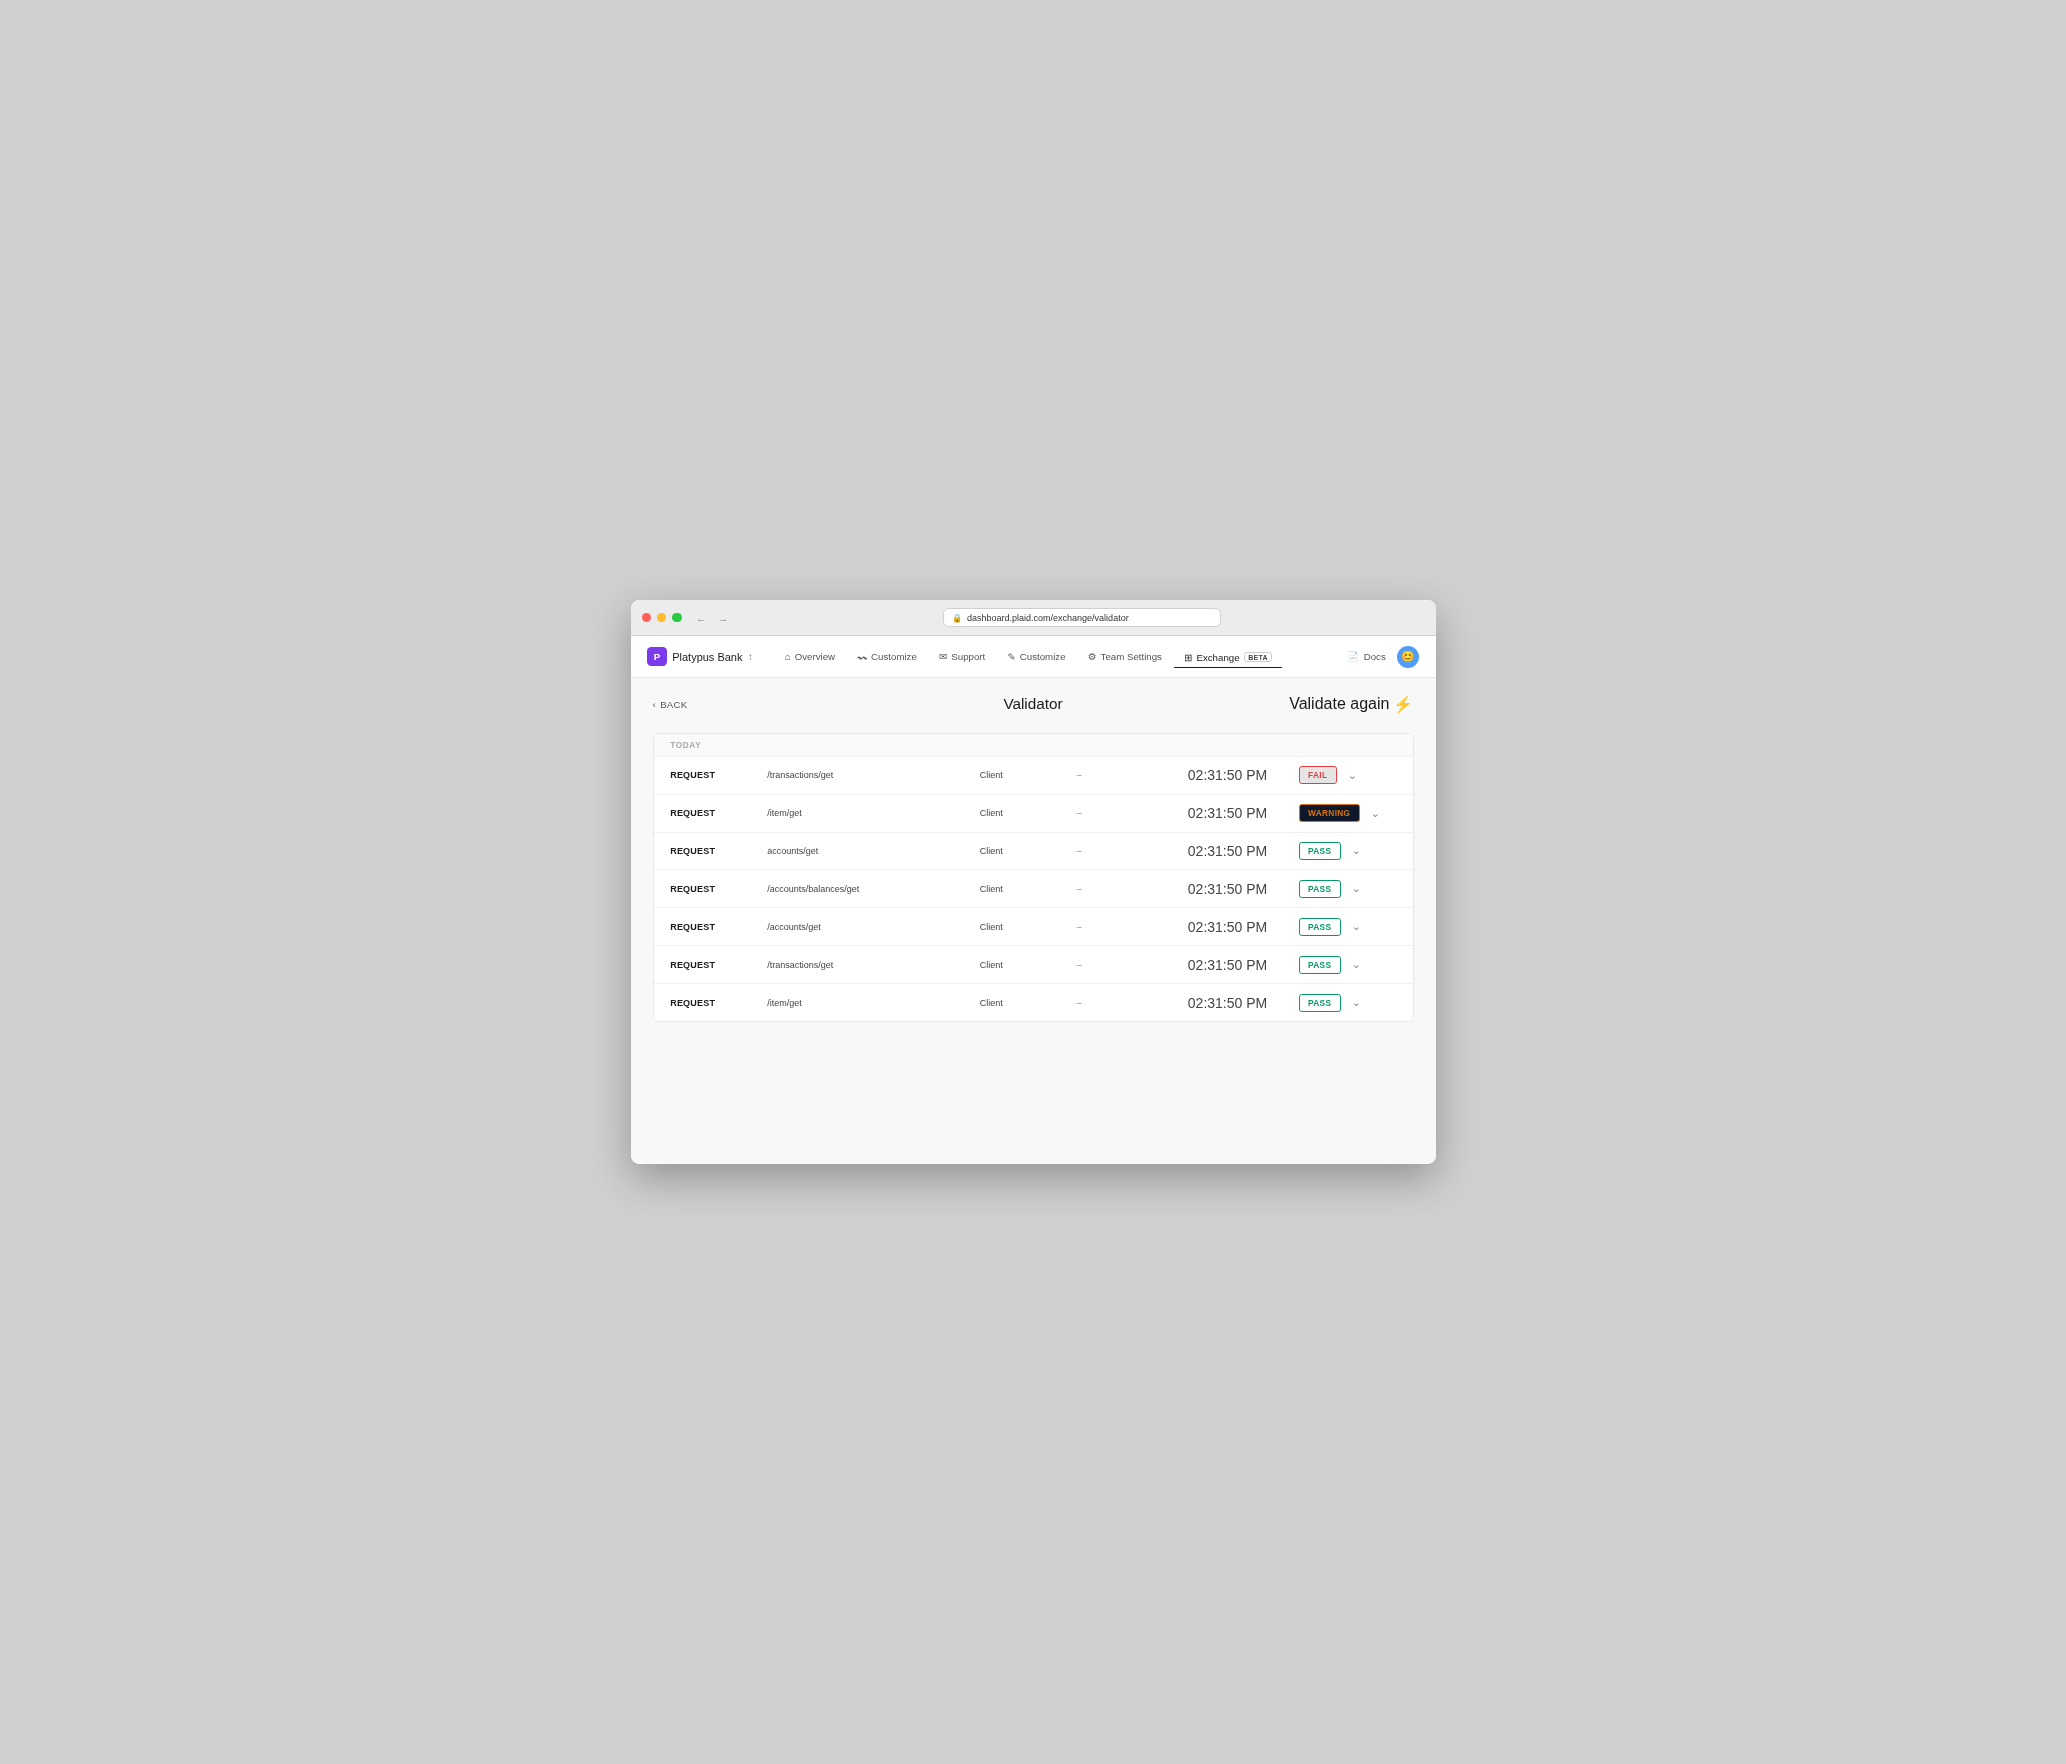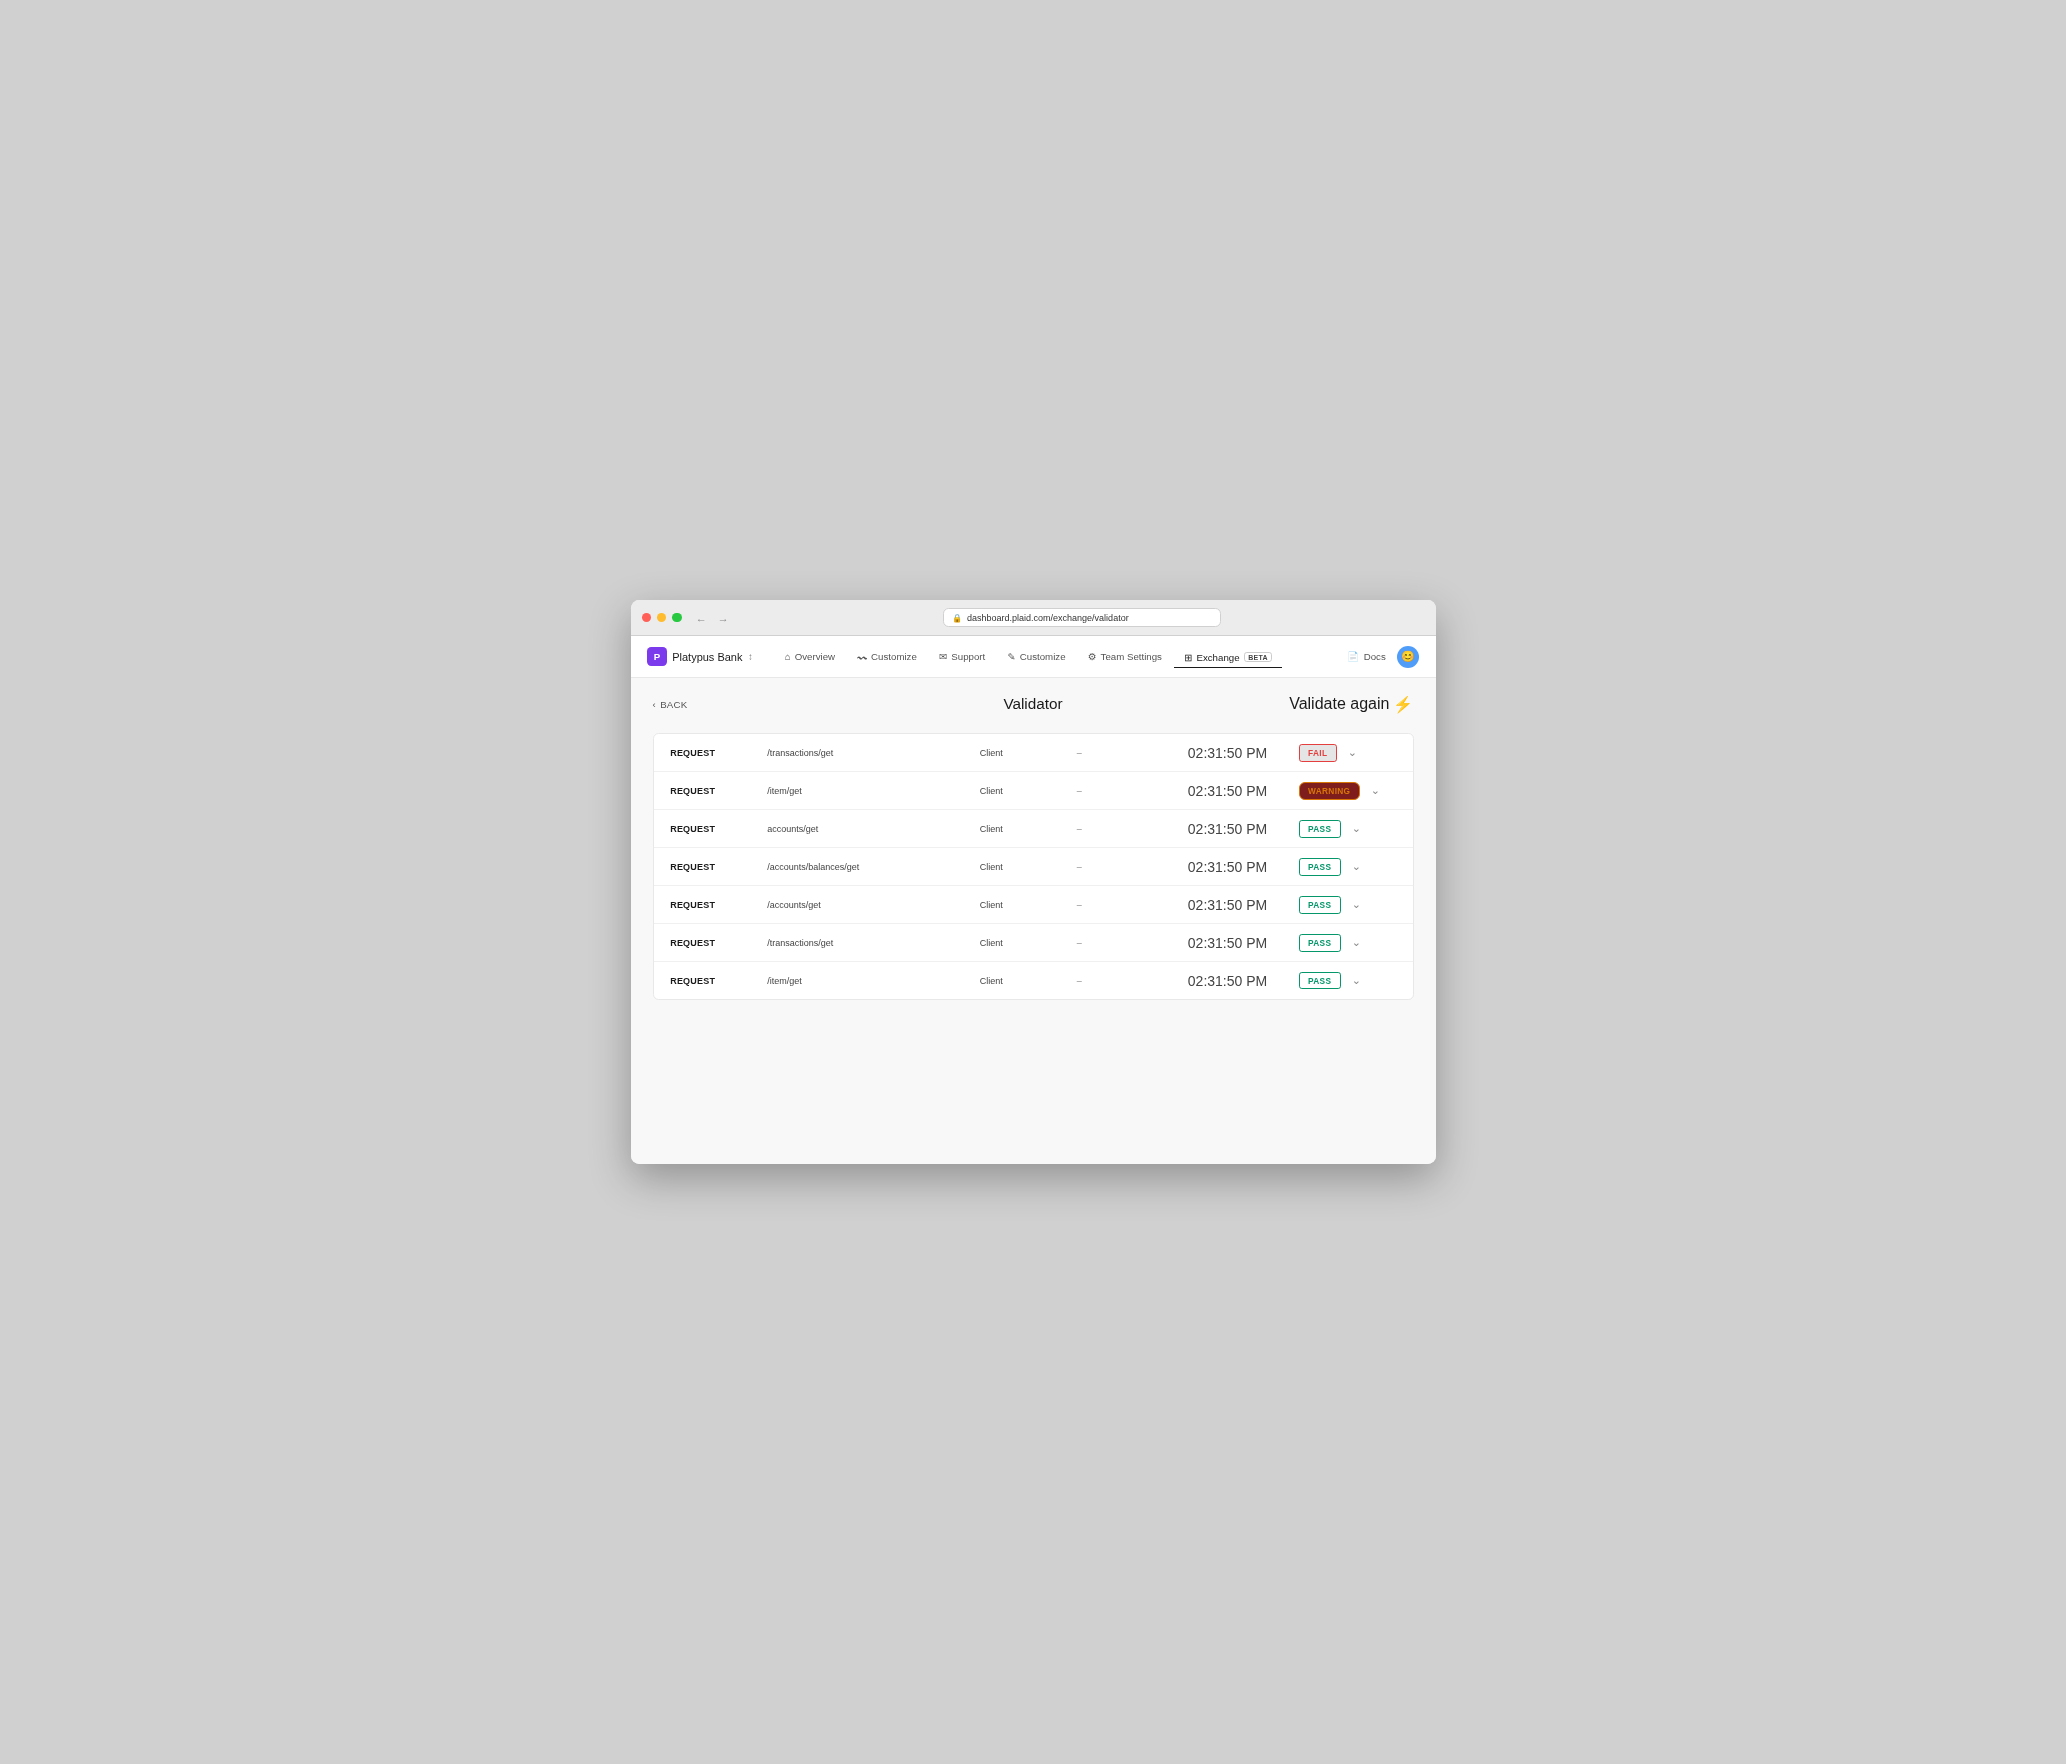--- a/index.html
+++ b/index.html
@@ -283,22 +283,21 @@
       border: 1px solid;
     }
     .badge-fail {
       color: #e53e3e;
       border-color: #e53e3e;
       background: #e5e5e5;
     }
     .badge-warning {
       color: #d97706;
       border-color: #d97706;
-      background: #7f1d1d;
-      border-radius: 6px;
+      background: #0f172a;
     }
     .badge-pass {
       color: #059669;
       border-color: #059669;
       background: white;
     }
     .expand-btn {
       background: none;
       border: none;
       cursor: pointer;
@@ -385,20 +384,21 @@
         </div>
         <h1 class="validator-title">Validator</h1>
         <button class="validate-again-btn">
           <span>Validate again</span>
           <span>⚡</span>
         </button>
       </div>
 
       <div class="validator-table">
 
+        <div class="section-label">TODAY</div>
 
         <div class="table-row">
           <div class="action-label">REQUEST</div>
           <div class="description-text">/transactions/get</div>
           <div class="initiator-text">Client</div>
           <div class="application-text">–</div>
           <div class="timestamp-text">02:31:50 PM</div>
           <div class="response-cell">
             <span class="response-badge badge-fail">FAIL</span>
             <button class="expand-btn">⌄</button>

